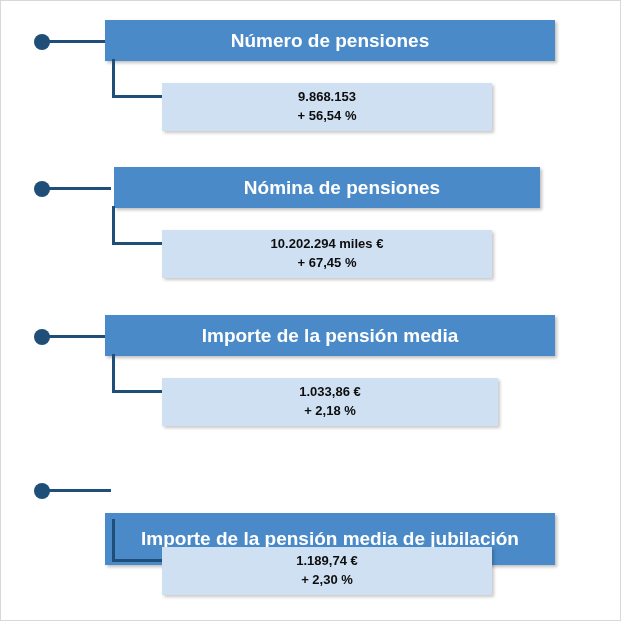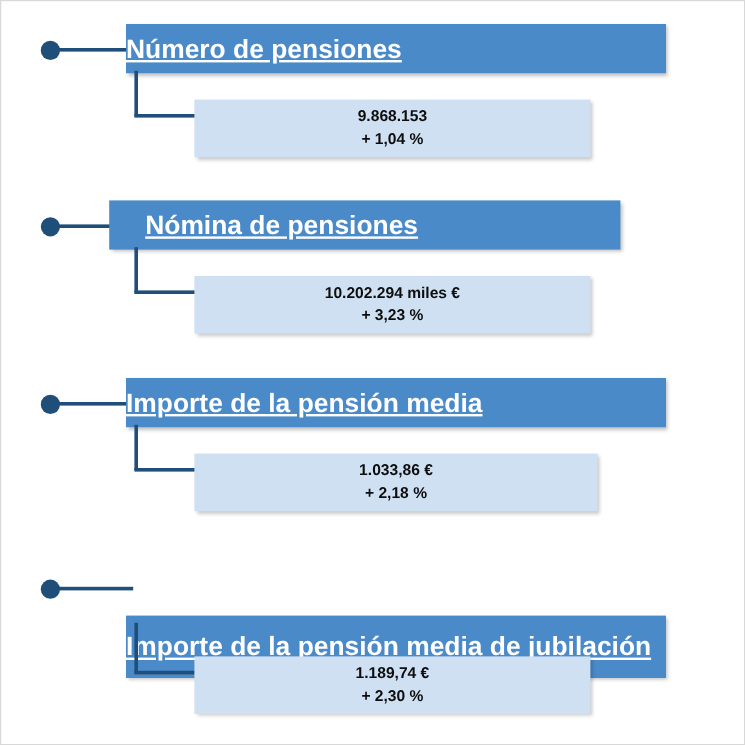--- a/index.html
+++ b/index.html
@@ -49,28 +49,27 @@
   .h-line2 {
     position: absolute;
     height: 3px;
     background: #1f4e79;
   }
   .header-box {
     position: absolute;
     background: #4a8ac9;
     color: #ffffff;
     font-weight: bold;
-    font-size: 22px;
+    font-size: 19px;
     display: flex;
     align-items: center;
-    justify-content: flex-start;
+    justify-content: center;
     text-align: center;
     box-shadow: 2px 2px 3px rgba(0,0,0,0.25);
     box-sizing: border-box;
-    text-decoration: underline;
   }
   .value-box {
     position: absolute;
     background: #cfe0f2;
     color: #0d0d0d;
     font-weight: bold;
     font-size: 13px;
     display: flex;
     flex-direction: column;
     align-items: center;
@@ -90,35 +89,35 @@
   <div class="group" style="top:0;">
     <div class="bullet" style="left:33px; top:33px;"></div>
     <div class="h-line" style="left:45px; top:39px; width:65px;"></div>
     <div class="header-box" style="left:104px; top:19px; width:450px; height:41px;">
       <span>Número de pensiones</span>
     </div>
     <div class="v-line" style="left:111px; top:58px; height:38px;"></div>
     <div class="h-line2" style="left:111px; top:94px; width:52px;"></div>
     <div class="value-box" style="left:161px; top:82px; width:330px; height:48px;">
       <span class="value-main">9.868.153</span>
-      <span class="value-pct">+ 1,04 %</span>
+      <span class="value-pct">+ 56,54 %</span>
     </div>
   </div>
 
   <div class="group" style="top:0;">
     <div class="bullet" style="left:33px; top:180px;"></div>
     <div class="h-line" style="left:45px; top:186px; width:65px;"></div>
-    <div class="header-box" style="left:90px; top:166px; width:426px; height:41px;padding-left:30px;">
+    <div class="header-box" style="left:113px; top:166px; width:426px; height:41px;padding-left:30px;">
       <span>Nómina de pensiones</span>
     </div>
     <div class="v-line" style="left:111px; top:205px; height:38px;"></div>
     <div class="h-line2" style="left:111px; top:241px; width:52px;"></div>
     <div class="value-box" style="left:161px; top:229px; width:330px; height:48px;text-align:center;">
       <span class="value-main">10.202.294 miles €</span>
-      <span class="value-pct">+ 3,23 %</span>
+      <span class="value-pct">+ 67,45 %</span>
     </div>
   </div>
 
   <div class="group" style="top:0;">
     <div class="bullet" style="left:33px; top:328px;"></div>
     <div class="h-line" style="left:45px; top:334px; width:65px;"></div>
     <div class="header-box" style="left:104px; top:314px; width:450px; height:41px;">
       <span>Importe de la pensión media</span>
     </div>
     <div class="v-line" style="left:111px; top:353px; height:38px;"></div>

